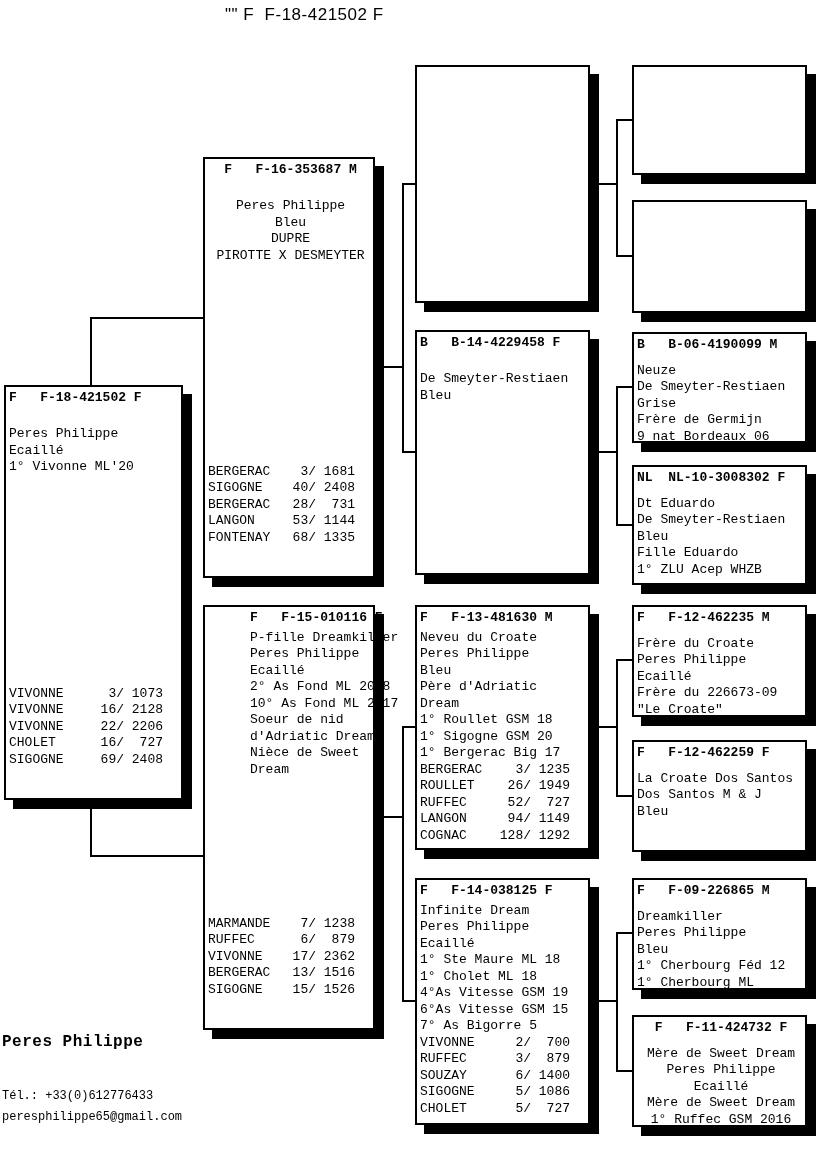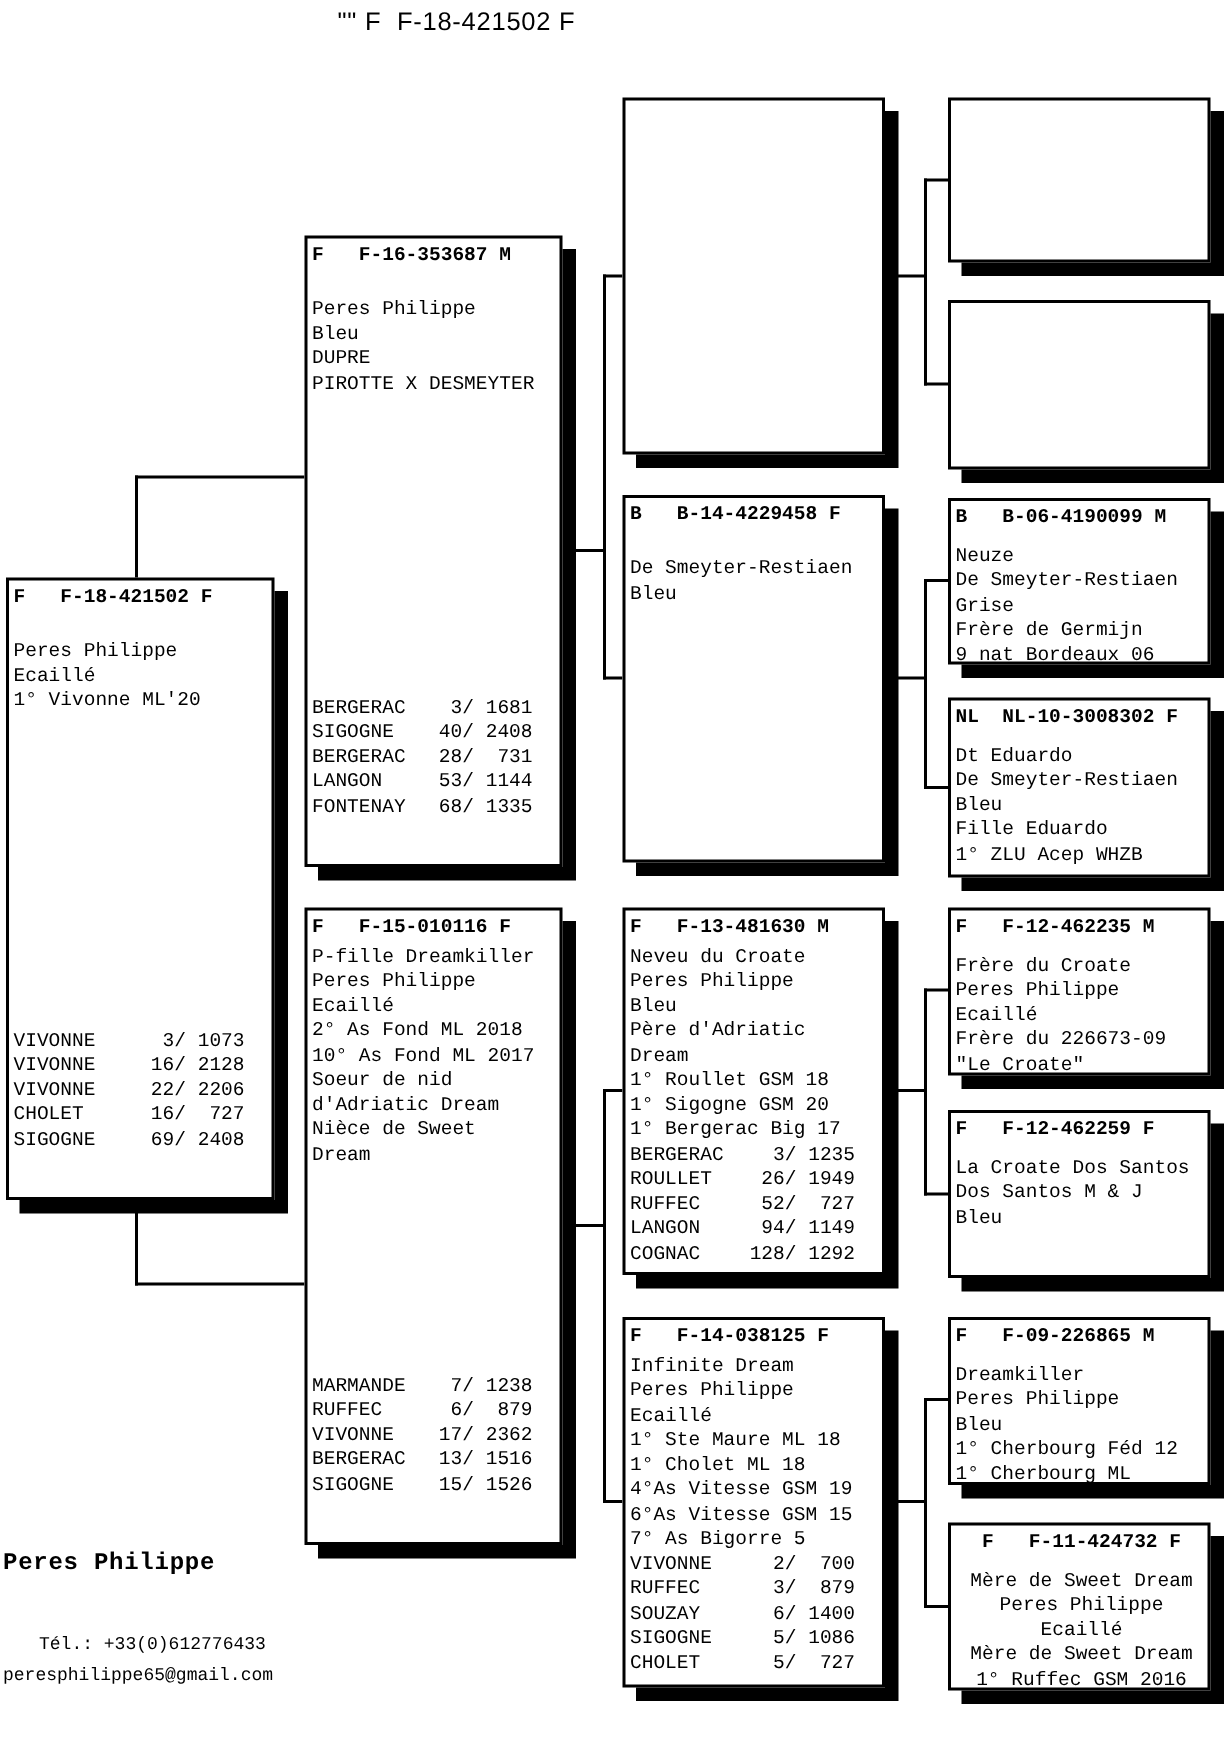--- a/index.html
+++ b/index.html
@@ -11,21 +11,21 @@
         box-sizing:border-box;z-index:2;font-size:13px;line-height:16.5px;}
   .pbox .hdr{font-weight:bold;white-space:pre;padding:3px 0 0 3px;margin-bottom:3px;font-size:13px;}
   .pbox.gap-md .hdr{margin-bottom:9px;}
   .pbox .ln{white-space:pre;padding-left:3px;min-height:16.5px;}
   .res-block{position:absolute;left:3px;right:18px;bottom:30px;}
   .res-row{display:flex;justify-content:space-between;white-space:pre;line-height:16.5px;}
   .res-inline{display:flex;justify-content:space-between;white-space:pre;line-height:16.5px;
               padding-left:3px;margin-right:18px;}
   .cline{position:absolute;background:#000;z-index:1;}
   .owner-name{position:absolute;left:2px;top:1033px;font-size:16px;font-weight:bold;letter-spacing:.5px;}
-  .owner-phone{position:absolute;left:2px;top:1089px;font-size:12px;white-space:pre;margin-left:24px;}
+  .owner-phone{position:absolute;left:2px;top:1089px;font-size:12px;white-space:pre;}
   .owner-email{position:absolute;left:2px;top:1110px;font-size:12px;white-space:pre;}
   .credit{position:absolute;right:4px;top:1110px;font-size:10.5px;font-style:italic;white-space:pre;}
 </style>
 </head>
 <body>
 
 <div id="page">
   <div class="title">"" F  F-18-421502 F</div>
   <div id="tree">
       <div class="pbox" style="left: 4px; top: 385px; width: 179px; height: 415px;">
@@ -35,36 +35,36 @@
         <div class="ln">Ecaillé</div>
         <div class="ln">1° Vivonne ML'20</div>
         <div class="res-block">
           <div class="res-row"><span>VIVONNE</span><span>3/ 1073</span></div>
           <div class="res-row"><span>VIVONNE</span><span>16/ 2128</span></div>
           <div class="res-row"><span>VIVONNE</span><span>22/ 2206</span></div>
           <div class="res-row"><span>CHOLET</span><span>16/  727</span></div>
           <div class="res-row"><span>SIGOGNE</span><span>69/ 2408</span></div>
         </div>
       </div>
-      <div class="pbox" style="left: 203px; top: 157px; width: 172px; height: 421px;">
+      <div class="pbox" style="left: 203px; top: 157px; width: 172px; height: 421px; text-align: center;">
         <div class="hdr">F   F-16-353687 M</div>
         <div class="ln"></div>
         <div class="ln">Peres Philippe</div>
         <div class="ln">Bleu</div>
         <div class="ln">DUPRE</div>
         <div class="ln">PIROTTE X DESMEYTER</div>
         <div class="res-block">
           <div class="res-row"><span>BERGERAC</span><span>3/ 1681</span></div>
           <div class="res-row"><span>SIGOGNE</span><span>40/ 2408</span></div>
           <div class="res-row"><span>BERGERAC</span><span>28/  731</span></div>
           <div class="res-row"><span>LANGON</span><span>53/ 1144</span></div>
           <div class="res-row"><span>FONTENAY</span><span>68/ 1335</span></div>
         </div>
       </div>
-      <div class="pbox" style="left: 203px; top: 605px; width: 172px; height: 425px;">
+      <div class="pbox" style="left: 203px; top: 605px; width: 172px; height: 425px; padding-left: 42px;">
         <div class="hdr">F   F-15-010116 F</div>
         <div class="ln">P-fille Dreamkiller</div>
         <div class="ln">Peres Philippe</div>
         <div class="ln">Ecaillé</div>
         <div class="ln">2° As Fond ML 2018</div>
         <div class="ln">10° As Fond ML 2017</div>
         <div class="ln">Soeur de nid</div>
         <div class="ln">d'Adriatic Dream</div>
         <div class="ln">Nièce de Sweet</div>
         <div class="ln">Dream</div>

